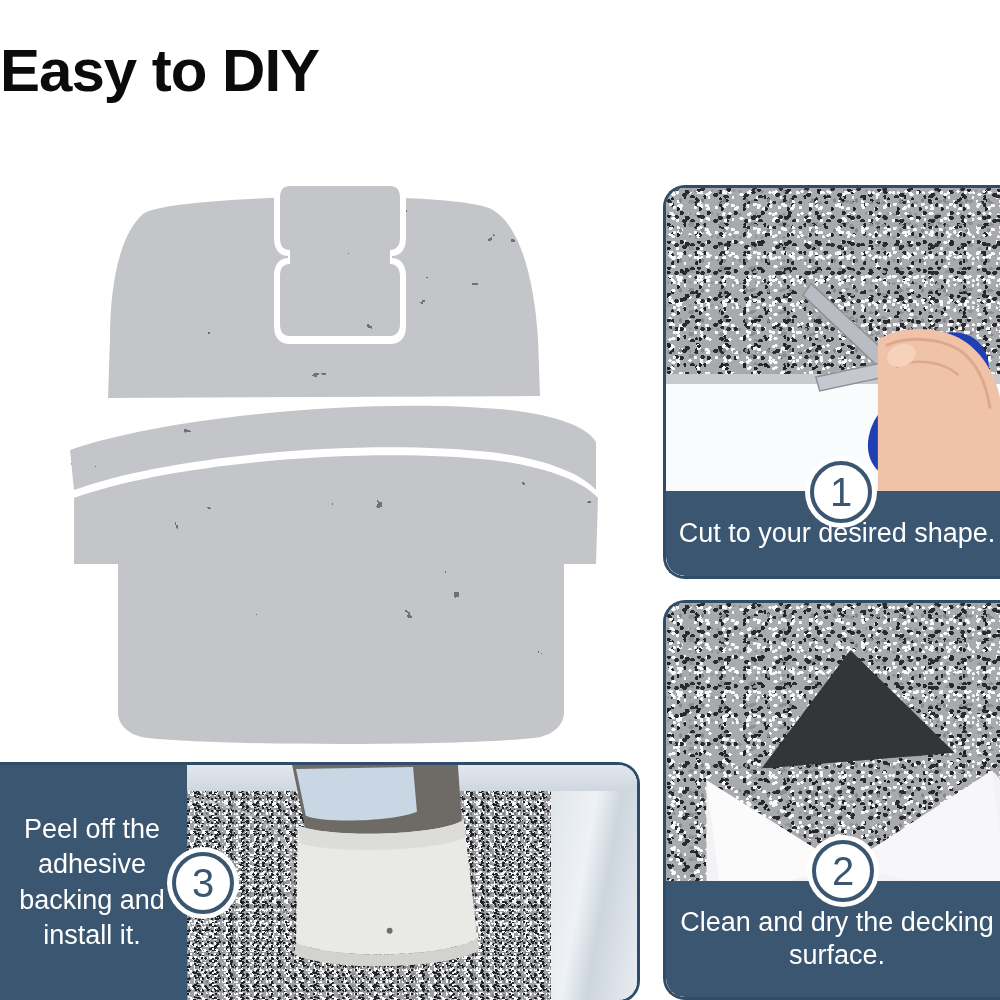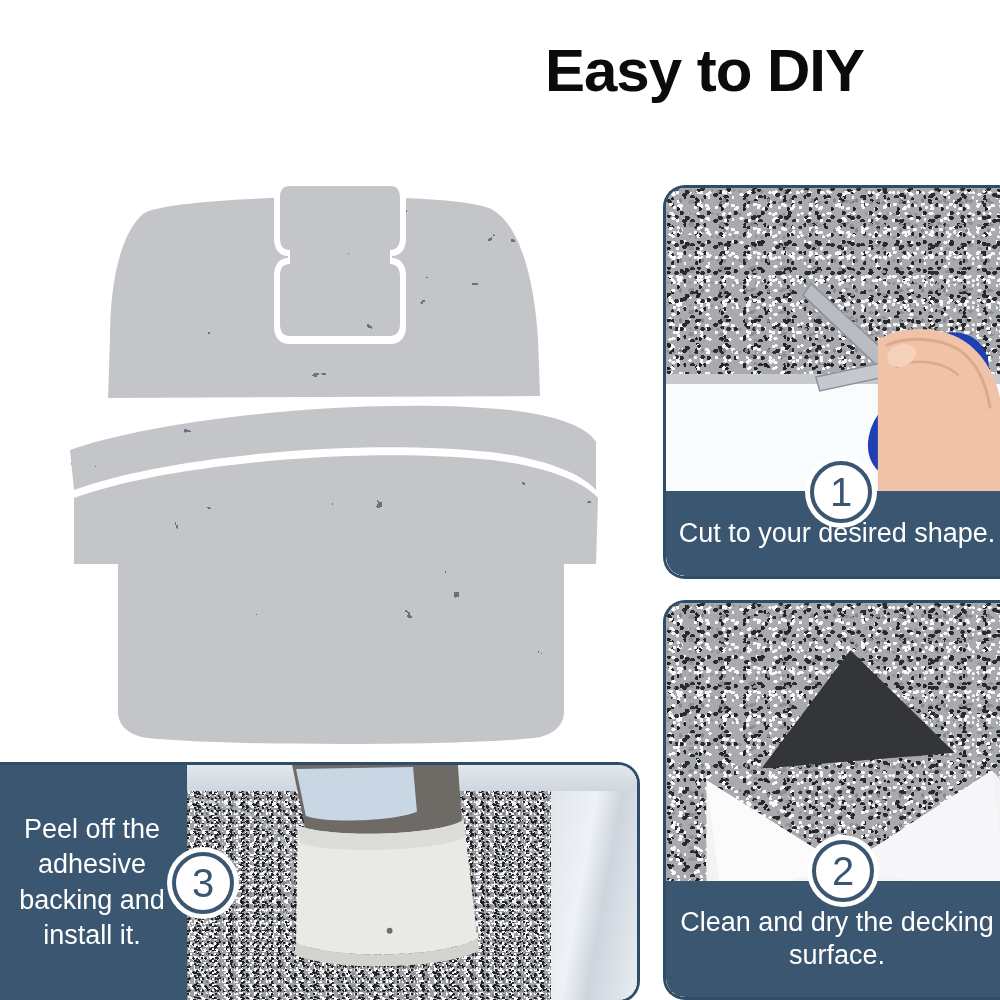--- a/index.html
+++ b/index.html
@@ -7,21 +7,21 @@
     width:1000px;height:1000px;overflow:hidden;
     background:#ffffff;
     font-family:"Liberation Sans", sans-serif;
     position:relative;
   }
   .stage{position:absolute;left:0;top:0;width:1000px;height:1000px;background:#fff;}
 
   
   .title{
     position:absolute;left:0;top:36px;width:864px;
-    text-align:right;
+    text-align:left;
     font-size:60px;font-weight:bold;color:#0b0b0b;
     letter-spacing:-1px;
     font-family:"Liberation Sans", sans-serif;
   }
   .camo-fine{
     background-color:#a9aaae;
     background-image:
       radial-gradient(ellipse 4px 3px at 10% 9%, #232528 52%, transparent 54%),
       radial-gradient(ellipse 3px 4px at 28% 5%, #f6f7f9 52%, transparent 54%),
       radial-gradient(ellipse 5px 3px at 52% 12%, #2b2d31 52%, transparent 54%),

